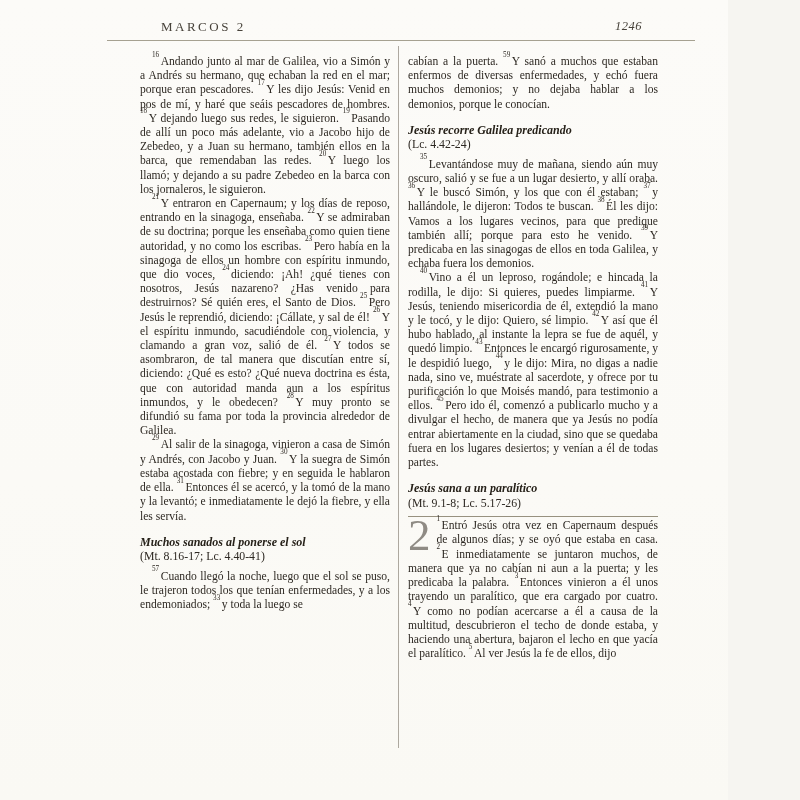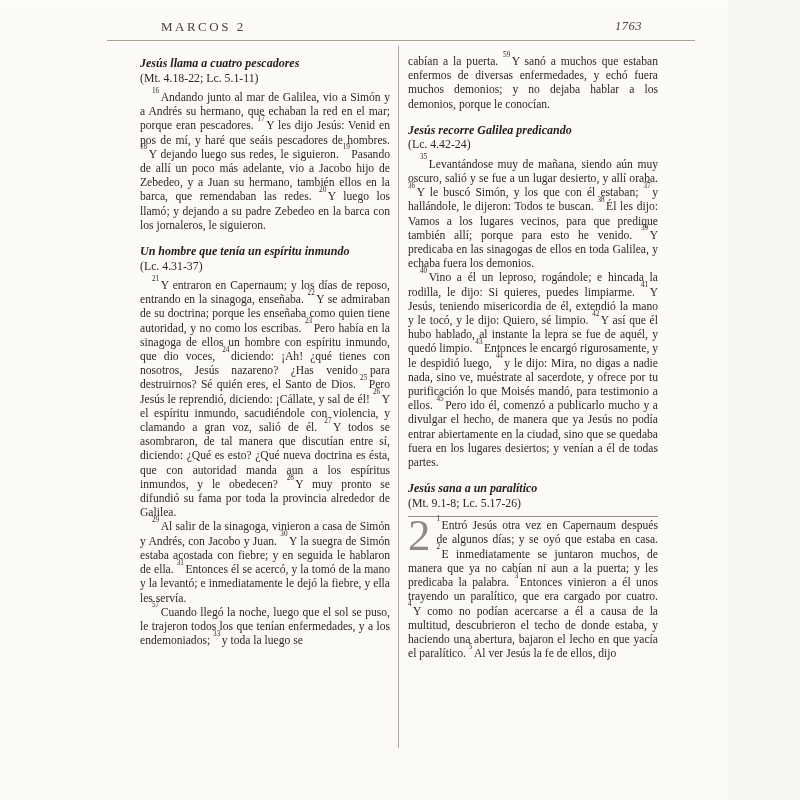--- a/index.html
+++ b/index.html
@@ -56,36 +56,32 @@
   .dropcap{
     float:left;font-size:45px;line-height:31px;height:31px;
     margin:1px 6px 0 0;color:#8f8b84;font-weight:400;
   }
 </style>
 </head>
 <body>
 
 <div class="page">
   <div class="running-head">MARCOS 2</div>
-  <div class="page-number">1763</div>
+  <div class="page-number">1246</div>
   <div class="header-rule"></div>
   <div class="col-divider"></div>
   <div class="columns">
     <div class="column">
-        <div class="heading-block">
-          <div class="h-title">Jesús llama a cuatro pescadores</div>
-          <div class="h-ref">(Mt. 4.18-22; Lc. 5.1-11)</div>
-        </div>
         <p class="para indent"><sup class="vnum">16</sup><span class="vtext">Andando junto al mar de Galilea, vio a Simón y a Andrés su hermano, que echaban la red en el mar; porque eran pescadores. </span><sup class="vnum">17</sup><span class="vtext">Y les dijo Jesús: Venid en pos de mí, y haré que seáis pescadores de hombres. </span><sup class="vnum">18</sup><span class="vtext">Y dejando luego sus redes, le siguieron. </span><sup class="vnum">19</sup><span class="vtext">Pasando de allí un poco más adelante, vio a Jacobo hijo de Zebedeo, y a Juan su hermano, también ellos en la barca, que remendaban las redes. </span><sup class="vnum">20</sup><span class="vtext">Y luego los llamó; y dejando a su padre Zebedeo en la barca con los jornaleros, le siguieron. </span></p>
-        <div class="heading-block">
-          <div class="h-title">Un hombre que tenía un espíritu inmundo</div>
-          <div class="h-ref">(Lc. 4.31-37)</div>
-        </div>
         <p class="para indent"><sup class="vnum">21</sup><span class="vtext">Y entraron en Capernaum; y los días de reposo, entrando en la sinagoga, enseñaba. </span><sup class="vnum">22</sup><span class="vtext">Y se admiraban de su doctrina; porque les enseñaba como quien tiene autoridad, y no como los escribas. </span><sup class="vnum">23</sup><span class="vtext">Pero había en la sinagoga de ellos un hombre con espíritu inmundo, que dio voces, </span><sup class="vnum">24</sup><span class="vtext">diciendo: ¡Ah! ¿qué tienes con nosotros, Jesús nazareno? ¿Has venido para destruirnos? Sé quién eres, el Santo de Dios. </span><sup class="vnum">25</sup><span class="vtext">Pero Jesús le reprendió, diciendo: ¡Cállate, y sal de él! </span><sup class="vnum">26</sup><span class="vtext">Y el espíritu inmundo, sacudiéndole con violencia, y clamando a gran voz, salió de él. </span><sup class="vnum">27</sup><span class="vtext">Y todos se asombraron, de tal manera que discutían entre sí, diciendo: ¿Qué es esto? ¿Qué nueva doctrina es ésta, que con autoridad manda aun a los espíritus inmundos, y le obedecen? </span><sup class="vnum">28</sup><span class="vtext">Y muy pronto se difundió su fama por toda la provincia alrededor de Galilea. </span></p>
         <p class="para indent"><sup class="vnum">29</sup><span class="vtext">Al salir de la sinagoga, vinieron a casa de Simón y Andrés, con Jacobo y Juan. </span><sup class="vnum">30</sup><span class="vtext">Y la suegra de Simón estaba acostada con fiebre; y en seguida le hablaron de ella. </span><sup class="vnum">31</sup><span class="vtext">Entonces él se acercó, y la tomó de la mano y la levantó; e inmediatamente le dejó la fiebre, y ella les servía. </span></p>
+        <div class="heading-block">
+          <div class="h-title">Muchos sanados al ponerse el sol</div>
+          <div class="h-ref">(Mt. 8.16-17; Lc. 4.40-41)</div>
+        </div>
         <p class="para indent"><sup class="vnum">57</sup><span class="vtext">Cuando llegó la noche, luego que el sol se puso, le trajeron todos los que tenían enfermedades, y a los endemoniados; </span><sup class="vnum">33</sup><span class="vtext">y toda la luego se </span></p>
       </div>
     <div class="column">
         <p class="para"><span class="vtext">cabían a la puerta. </span><sup class="vnum">59</sup><span class="vtext">Y sanó a muchos que estaban enfermos de diversas enfermedades, y echó fuera muchos demonios; y no dejaba hablar a los demonios, porque le conocían. </span></p>
         <div class="heading-block">
           <div class="h-title">Jesús recorre Galilea predicando</div>
           <div class="h-ref">(Lc. 4.42-24)</div>
         </div>
         <p class="para indent"><sup class="vnum">35</sup><span class="vtext">Levantándose muy de mañana, siendo aún muy oscuro, salió y se fue a un lugar desierto, y allí oraba. </span><sup class="vnum">36</sup><span class="vtext">Y le buscó Simón, y los que con él estaban; </span><sup class="vnum">37</sup><span class="vtext">y hallándole, le dijeron: Todos te buscan. </span><sup class="vnum">38</sup><span class="vtext">Él les dijo: Vamos a los lugares vecinos, para que predique también allí; porque para esto he venido. </span><sup class="vnum">39</sup><span class="vtext">Y predicaba en las sinagogas de ellos en toda Galilea, y echaba fuera los demonios. </span></p>
         <p class="para indent"><sup class="vnum">40</sup><span class="vtext">Vino a él un leproso, rogándole; e hincada la rodilla, le dijo: Si quieres, puedes limpiarme. </span><sup class="vnum">41</sup><span class="vtext">Y Jesús, teniendo misericordia de él, extendió la mano y le tocó, y le dijo: Quiero, sé limpio. </span><sup class="vnum">42</sup><span class="vtext">Y así que él hubo hablado, al instante la lepra se fue de aquél, y quedó limpio. </span><sup class="vnum">43</sup><span class="vtext">Entonces le encargó rigurosamente, y le despidió luego, </span><sup class="vnum">44</sup><span class="vtext">y le dijo: Mira, no digas a nadie nada, sino ve, muéstrate al sacerdote, y ofrece por tu purificación lo que Moisés mandó, para testimonio a ellos. </span><sup class="vnum">45</sup><span class="vtext">Pero ido él, comenzó a publicarlo mucho y a divulgar el hecho, de manera que ya Jesús no podía entrar abiertamente en la ciudad, sino que se quedaba fuera en los lugares desiertos; y venían a él de todas partes. </span></p>

